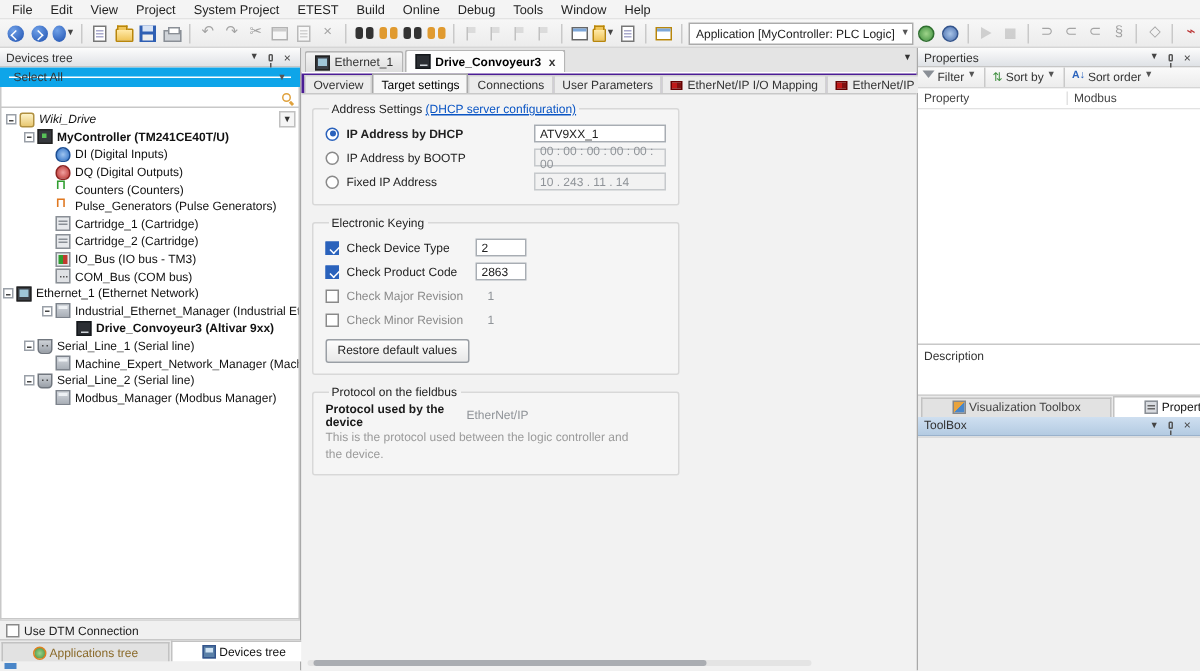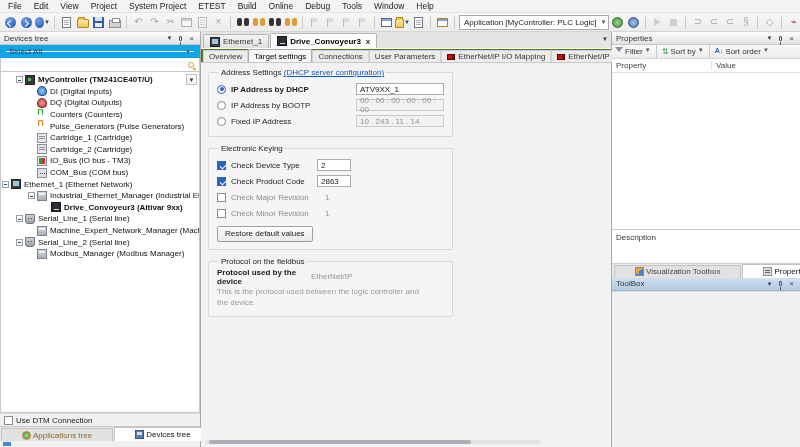--- a/index.html
+++ b/index.html
@@ -111,21 +111,21 @@
   .bottomstrip { height:6px; flex:none; background:#f0f0f0; display:flex; align-items:center; padding-left:3px; }
   .bottomstrip .bluebit{ width:8px; height:4px; background:#4a86c8; }
 
   
   .center { flex:1; min-width:0; display:flex; flex-direction:column; background:#f0f0f0; border-right:1px solid #a9a9a9; }
   .doctabs { height:16px; flex:none; display:flex; align-items:flex-end; background:#e4e4e4; padding:2px 2px 0 2px; position:relative; }
   .dtab { display:flex; align-items:center; gap:3px; height:14px; padding:0 6px; font-size:8px; color:#333; background:linear-gradient(#f4f4f4,#dedede); border:1px solid #b5b5b5; border-bottom:none; border-radius:2px 2px 0 0; margin-right:1px; }
   .dtab.active { background:#fdfdfd; font-weight:bold; color:#000; height:15px; }
   .dtab .x { font-size:8px; color:#333; margin-left:2px; font-weight:bold; }
   .doctabs .listdrop { position:absolute; right:3px; top:4px; font-size:6px; color:#333; }
-  .subtabs { height:14px; flex:none; display:flex; align-items:flex-end; background:#4d7c0f; border-top:1px solid #fff; padding-left:2px; }
+  .subtabs { height:14px; flex:none; display:flex; align-items:flex-end; background:#4c1d95; border-top:1px solid #fff; padding-left:2px; }
   .stab { display:flex; align-items:center; gap:3px; height:12px; padding:0 5px; font-size:8px; color:#333; border:1px solid #d2d2d2; border-bottom:none; background:#ececec; white-space:nowrap; }
   .stab.active { background:#f7f7f7; border-color:#a8a8a8; height:13px; color:#000; }
   .redflag { width:8px; height:6px; background:linear-gradient(90deg,#c01818 60%,#801010 60%); border:1px solid #600; flex:none; }
   .bluecirc { width:7px; height:7px; border:1.5px solid #6a9fd8; border-radius:50%; flex:none; }
 
   .content { flex:1; min-height:0; background:#f2f2f2; border-top:1px solid #c8c8c8; padding:5px 0 0 7px; overflow:hidden; position:relative; }
   fieldset { width:245px; border:1px solid #d8d8d8; border-radius:2px; background:#f5f5f5; padding:4px 8px 7px 8px; margin-bottom:7px; }
   legend { font-size:8px; color:#222; padding:0 2px; margin-left:2px; }
   legend a { color:#0a55c4; text-decoration:underline; }
   .frow { display:flex; align-items:center; height:16px; }
@@ -327,20 +327,25 @@
           <span class="sp"></span>
           <span style="font-size:6px;color:#555;">▼</span>
       </div>
       <div class="searchrow">
         <input value="" style="">
         <span class="mag"></span>
       </div>
 
       <div class="tree">
         <div class="treedrop">▼</div>
+        <div class="trow" style="padding-left:3px;">
+            <span class="exp"></span>
+            <span class="ti ic-project"></span>
+            <span class="lbl i">Wiki_Drive</span>
+          </div>
         <div class="trow" style="padding-left:15px;">
             <span class="exp"></span>
             <span class="ti ic-controller"></span>
             <span class="lbl b">MyController (TM241CE40T/U)</span>
           </div>
         <div class="trow" style="padding-left:27px;">
             <span class="noexp"></span>
             <span class="ti ic-di"></span>
             <span class="lbl">DI (Digital Inputs)</span>
           </div>
@@ -571,21 +576,21 @@
           </span>
         <span class="tsep"></span>
         <span class="grp">
             <span class="azicon">A↓</span>
             <span>Sort order</span>
             <span class="mini-arr">▼</span>
           </span>
       </div>
       <div class="gridhead">
         <span class="c1">Property</span>
-        <span class="c2">Value</span>
+        <span class="c2">Modbus</span>
       </div>
       <div class="gridbody"></div>
       <div class="descblock">
         <span>Description</span>
       </div>
       <div class="rtabs">
         <span class="btab">
             <span class="bico ic-viztb"></span>
             <span>Visualization Toolbox</span>
           </span>

